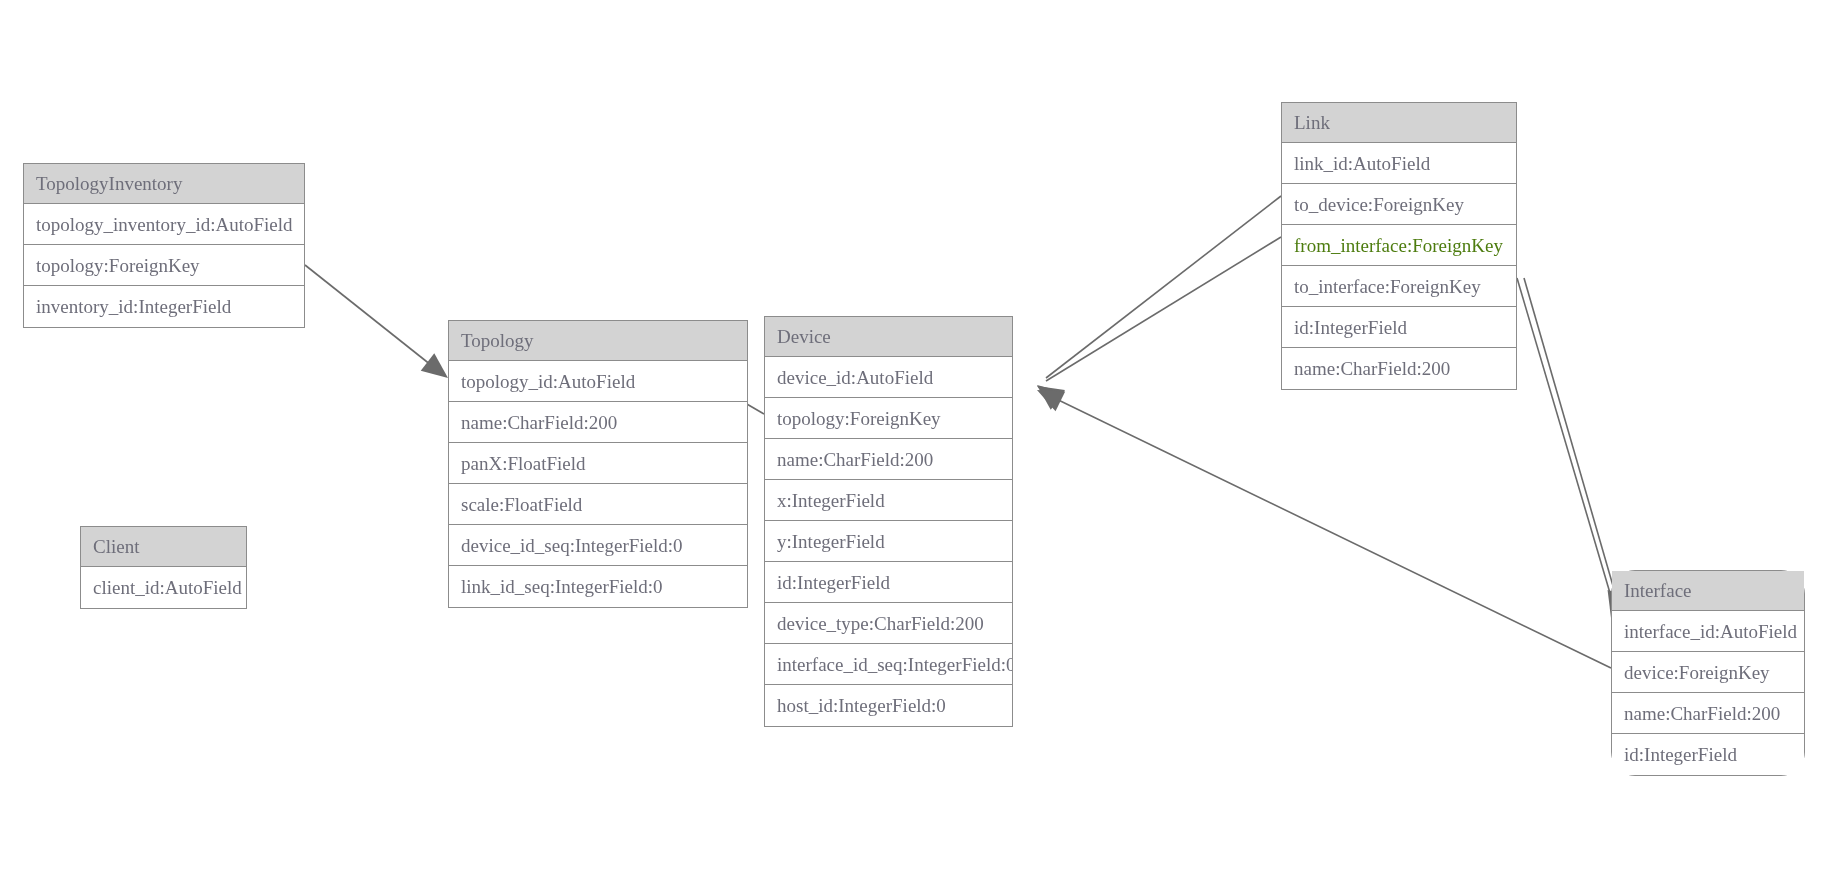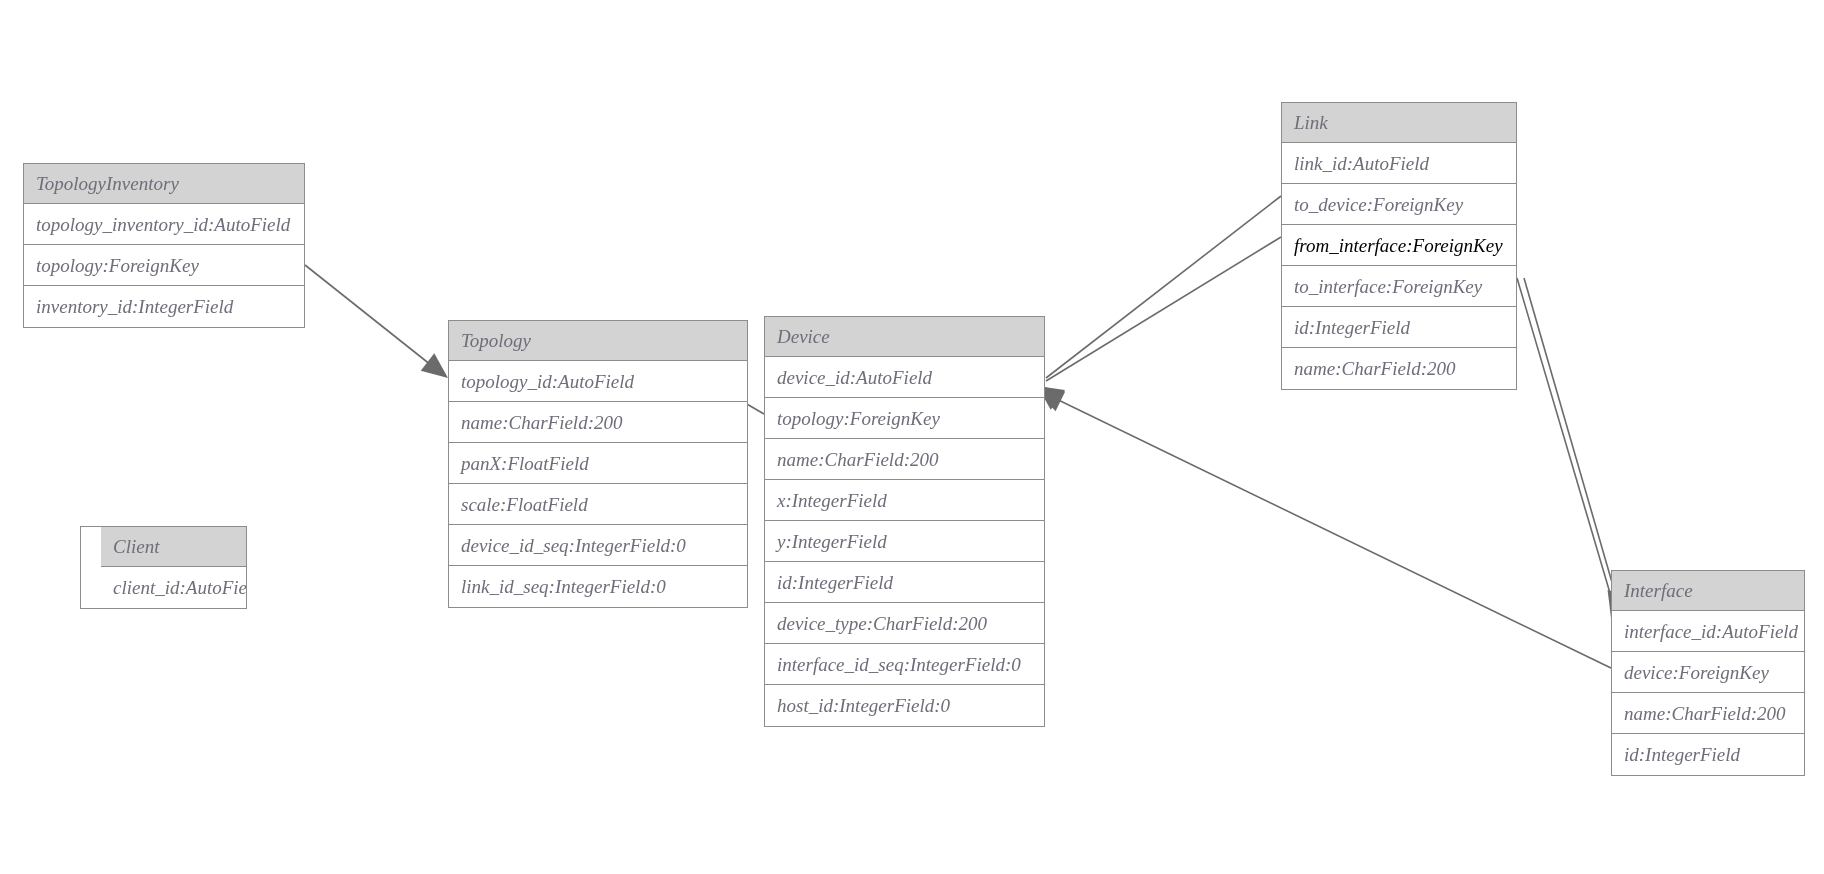--- a/index.html
+++ b/index.html
@@ -27,21 +27,20 @@
     width: 1824px;
     height: 874px;
     pointer-events: none;
   }
   .entity {
     position: absolute;
     box-sizing: border-box;
     border: 1px solid #8c8c8c;
     background: #ffffff;
     z-index: 2;
-    font-style: italic;
   }
   .entity-header {
     box-sizing: border-box;
     background: #d3d3d3;
     border-bottom: 1px solid #8c8c8c;
     height: 40px;
     line-height: 40px;
     padding: 0 0 0 12px;
     font-size: 19px;
     color: #6e6e7a;
@@ -108,47 +107,47 @@
       </div>
       <div class="entity" style="left: 448px; top: 320px; width: 300px; border-color: rgb(140, 140, 140);">
         <div class="entity-header" style="background: rgb(211, 211, 211); color: rgb(110, 110, 122);">Topology</div>
         <div class="entity-row" style="color: rgb(110, 110, 122);">topology_id:AutoField</div>
         <div class="entity-row" style="color: rgb(110, 110, 122);">name:CharField:200</div>
         <div class="entity-row" style="color: rgb(110, 110, 122);">panX:FloatField</div>
         <div class="entity-row" style="color: rgb(110, 110, 122);">scale:FloatField</div>
         <div class="entity-row" style="color: rgb(110, 110, 122);">device_id_seq:IntegerField:0</div>
         <div class="entity-row" style="color: rgb(110, 110, 122);">link_id_seq:IntegerField:0</div>
       </div>
-      <div class="entity" style="left: 764px; top: 316px; width: 281px; border-color: rgb(140, 140, 140);">
+      <div class="entity" style="left: 764px; top: 316px; width: 249px; border-color: rgb(140, 140, 140);">
         <div class="entity-header" style="background: rgb(211, 211, 211); color: rgb(110, 110, 122);">Device</div>
         <div class="entity-row" style="color: rgb(110, 110, 122);">device_id:AutoField</div>
         <div class="entity-row" style="color: rgb(110, 110, 122);">topology:ForeignKey</div>
         <div class="entity-row" style="color: rgb(110, 110, 122);">name:CharField:200</div>
         <div class="entity-row" style="color: rgb(110, 110, 122);">x:IntegerField</div>
         <div class="entity-row" style="color: rgb(110, 110, 122);">y:IntegerField</div>
         <div class="entity-row" style="color: rgb(110, 110, 122);">id:IntegerField</div>
         <div class="entity-row" style="color: rgb(110, 110, 122);">device_type:CharField:200</div>
         <div class="entity-row" style="color: rgb(110, 110, 122);">interface_id_seq:IntegerField:0</div>
         <div class="entity-row" style="color: rgb(110, 110, 122);">host_id:IntegerField:0</div>
       </div>
       <div class="entity" style="left: 1281px; top: 102px; width: 236px; border-color: rgb(140, 140, 140);">
         <div class="entity-header" style="background: rgb(211, 211, 211); color: rgb(110, 110, 122);">Link</div>
         <div class="entity-row" style="color: rgb(110, 110, 122);">link_id:AutoField</div>
         <div class="entity-row" style="color: rgb(110, 110, 122);">to_device:ForeignKey</div>
-        <div class="entity-row" style="color: #000000;">from_interface:ForeignKey</div>
+        <div class="entity-row" style="color: #4d7c0f;">from_interface:ForeignKey</div>
         <div class="entity-row" style="color: rgb(110, 110, 122);">to_interface:ForeignKey</div>
         <div class="entity-row" style="color: rgb(110, 110, 122);">id:IntegerField</div>
         <div class="entity-row" style="color: rgb(110, 110, 122);">name:CharField:200</div>
       </div>
-      <div class="entity" style="left: 1611px; top: 570px; width: 194px; border-color: rgb(140, 140, 140);">
+      <div class="entity" style="left: 1611px; top: 570px; width: 194px; border-color: rgb(140, 140, 140); border-radius: 24px;">
         <div class="entity-header" style="background: rgb(211, 211, 211); color: rgb(110, 110, 122);">Interface</div>
         <div class="entity-row" style="color: rgb(110, 110, 122);">interface_id:AutoField</div>
         <div class="entity-row" style="color: rgb(110, 110, 122);">device:ForeignKey</div>
         <div class="entity-row" style="color: rgb(110, 110, 122);">name:CharField:200</div>
         <div class="entity-row" style="color: rgb(110, 110, 122);">id:IntegerField</div>
       </div>
-      <div class="entity" style="left: 80px; top: 526px; width: 167px; border-color: rgb(140, 140, 140); padding-left: 20px;">
+      <div class="entity" style="left: 80px; top: 526px; width: 167px; border-color: rgb(140, 140, 140);">
         <div class="entity-header" style="background: rgb(211, 211, 211); color: rgb(110, 110, 122);">Client</div>
         <div class="entity-row" style="color: rgb(110, 110, 122);">client_id:AutoField</div>
       </div>
     </div>
 
 </div>
 
 </body></html>

